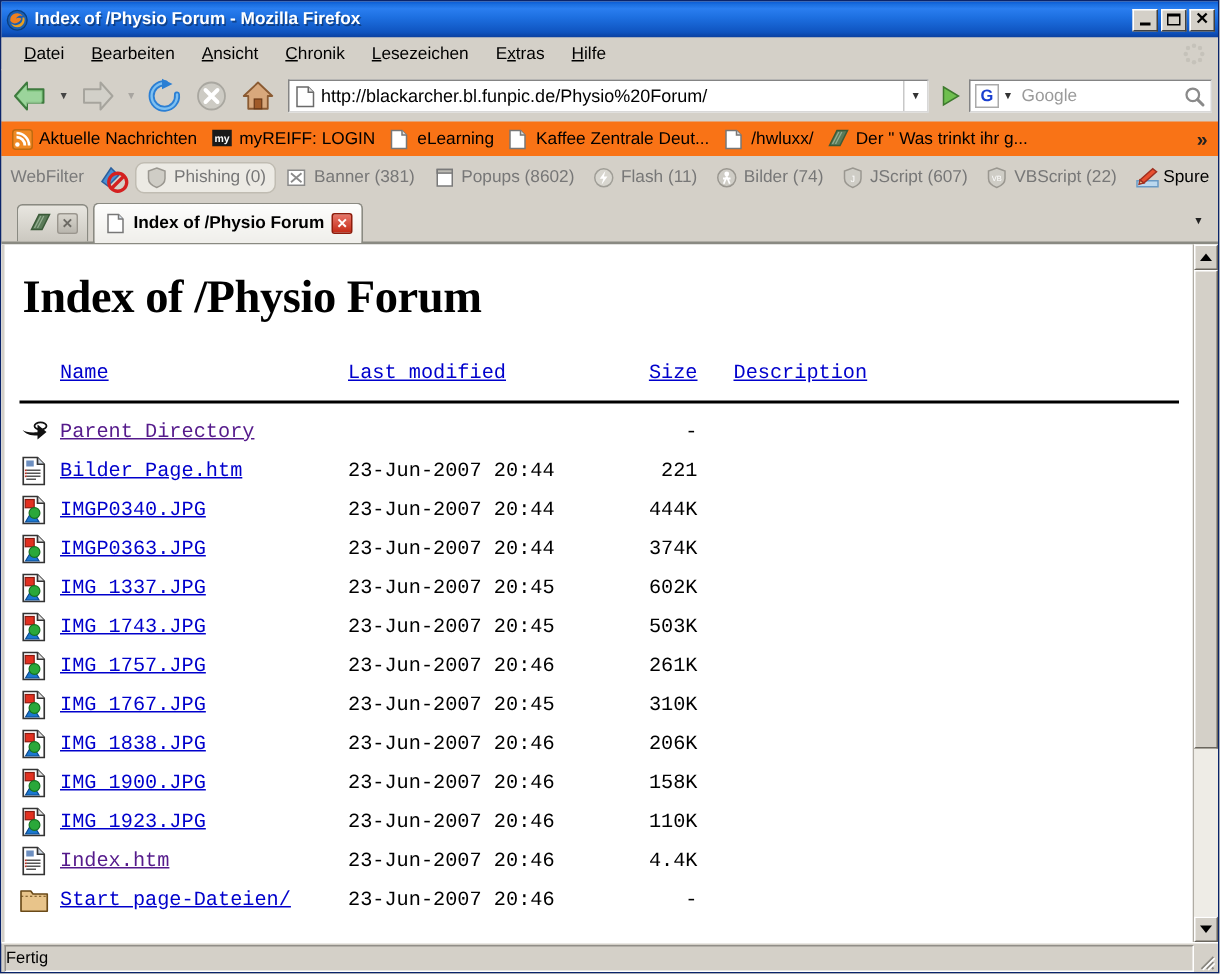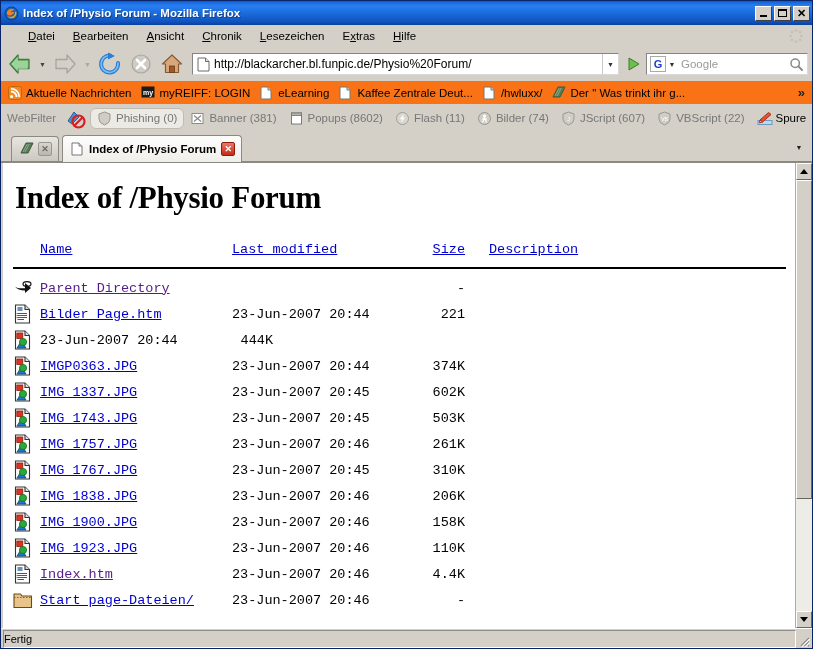--- a/index.html
+++ b/index.html
@@ -47,21 +47,21 @@
     font-family: "Liberation Sans", sans-serif;
   }
   .wbtn .glyph-min { width:7px; height:2px; background:#000; margin-top:6px; }
   .wbtn .glyph-max { width:9px; height:8px; border:1px solid #000; border-top-width:2px; }
   .wbtn .glyph-close { font-size:11px; font-weight:bold; }
 
   
   .menubar {
     height: 22px; background: #d4d0c8;
     display: flex; align-items: center;
-    padding-left: 18px; flex: none;
+    padding-left: 6px; flex: none;
     border-bottom: 1px solid #d4d0c8;
     position: relative;
   }
   .menuitem {
     font-size: 11.5px; color: #000;
     padding: 2px 9px;
     white-space: nowrap;
   }
   .menuitem u { text-decoration: underline; }
   .menu-spinner {
@@ -659,20 +659,21 @@
             <div class="row">
               <span class="ico">
                 <svg width="18" height="20" viewBox="0 0 18 20">
                   <path d="M1.5 1 L11 1 L15.5 5.5 L15.5 19 L1.5 19 Z" fill="#fff" stroke="#333" stroke-width="1.1"></path>
                   <path d="M11 1 L11 5.5 L15.5 5.5" fill="#e2e2e2" stroke="#333" stroke-width="1.1"></path>
                   <rect x="2.8" y="3" width="6" height="5.5" fill="#e23020" stroke="#8a1a10" stroke-width=".8"></rect>
                   <path d="M3 18 L7.5 10.5 L12 18 Z" fill="#1a78d0" stroke="#0c4a90" stroke-width=".8"></path>
                   <circle cx="9" cy="12" r="3.6" fill="#2aa83a" stroke="#15701f" stroke-width=".8"></circle>
                 </svg>
               </span>
+              <span class="c-name"><a href="#">IMGP0340.JPG</a></span>
               <span class="c-date">23-Jun-2007 20:44</span>
               <span class="c-size">444K</span>
               <span class="c-desc"></span>
             </div>
             <div class="row">
               <span class="ico">
                 <svg width="18" height="20" viewBox="0 0 18 20">
                   <path d="M1.5 1 L11 1 L15.5 5.5 L15.5 19 L1.5 19 Z" fill="#fff" stroke="#333" stroke-width="1.1"></path>
                   <path d="M11 1 L11 5.5 L15.5 5.5" fill="#e2e2e2" stroke="#333" stroke-width="1.1"></path>
                   <rect x="2.8" y="3" width="6" height="5.5" fill="#e23020" stroke="#8a1a10" stroke-width=".8"></rect>

